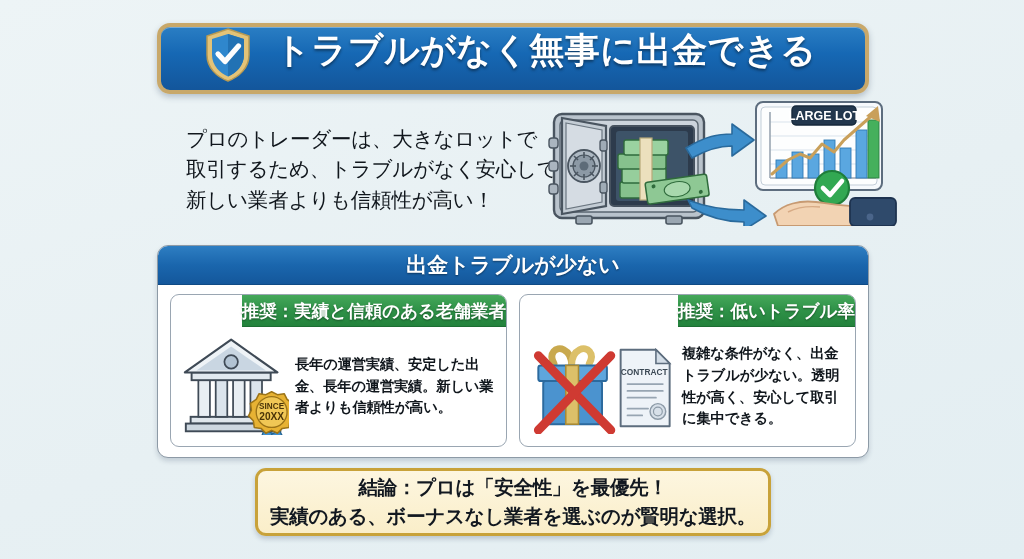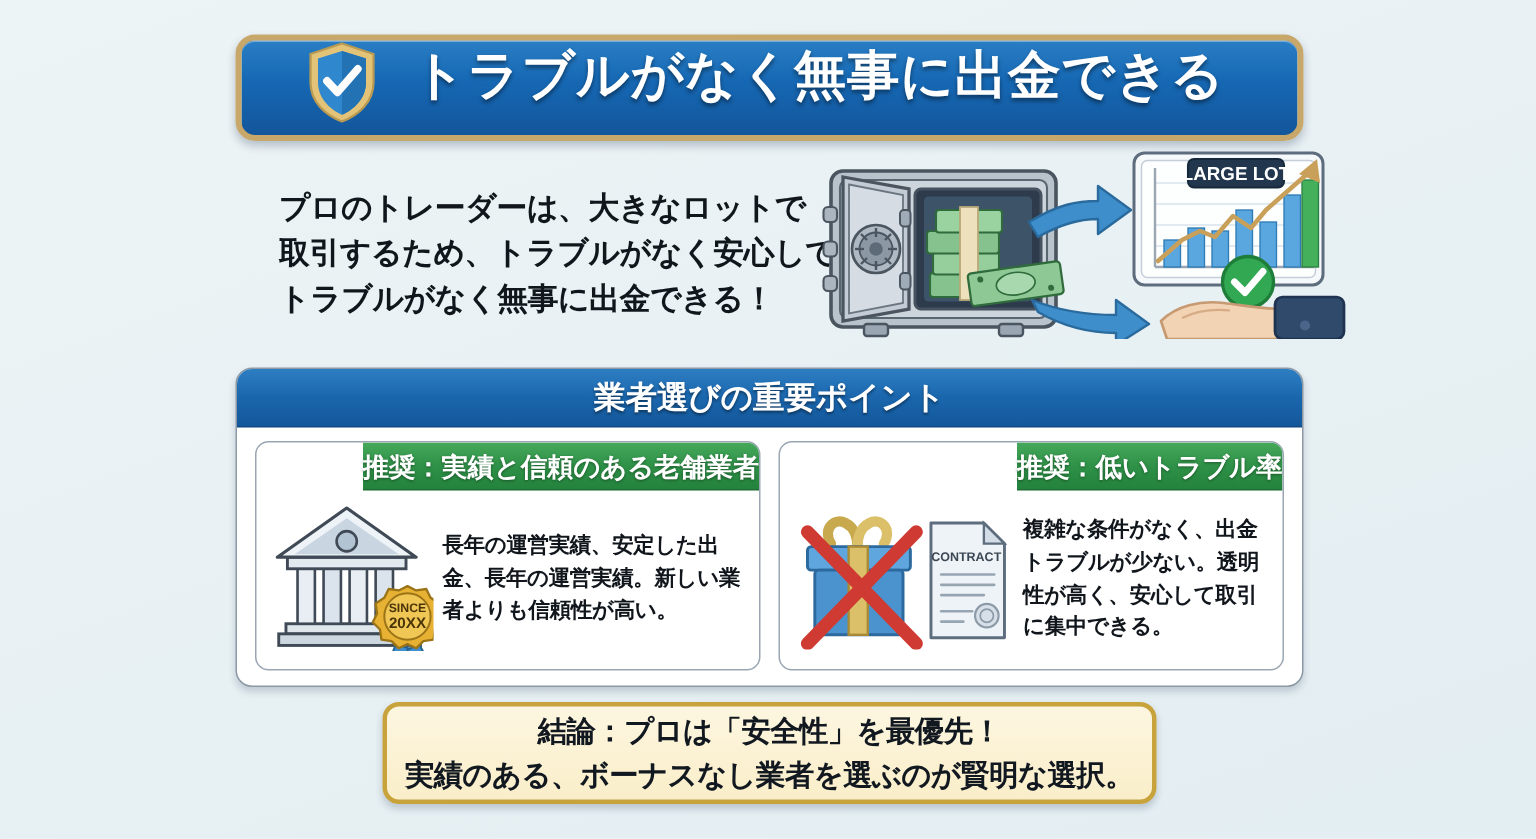--- a/index.html
+++ b/index.html
@@ -44,21 +44,21 @@
     white-space: nowrap;
   }
 
   
   .intro-text {
     position: absolute;
     left: 186px; top: 124px;
     width: 345px;
     color: #10161c;
     font-size: 20.5px;
-    font-weight: bold;
+    font-weight: normal;
     line-height: 1.48;
     letter-spacing: -.2px;
   }
   .intro-text div { white-space: nowrap; }
 
   .hero-art {
     position: absolute;
     left: 548px; top: 96px;
     width: 352px; height: 130px;
   }
@@ -172,21 +172,21 @@
         <path d="M25 7 L41 12 V28 C41 38.5 33 46 25 49.5 Z" fill="#2272b4"></path>
         <path d="M15 27 L22 34.5 L35.5 19" fill="none" stroke="#fdfdfd" stroke-width="5.2" stroke-linecap="round" stroke-linejoin="round"></path>
       </svg>
     </div>
     <div class="header-title">トラブルがなく無事に出金できる</div>
   </div>
 
   <div class="intro-text">
     <div>プロのトレーダーは、大きなロットで</div>
     <div>取引するため、トラブルがなく安心して</div>
-    <div>トラブルがなく無事に出金できる！</div>
+    <div>新しい業者よりも信頼性が高い！</div>
   </div>
 
   <div class="hero-art">
     <svg viewBox="0 0 352 130" width="352" height="130">
 
       <g>
         <rect x="6" y="18" width="150" height="104" rx="8" fill="#b9c3cc" stroke="#4a5560" stroke-width="2.4"></rect>
         <rect x="12" y="24" width="138" height="92" rx="5" fill="#ccd4dc" stroke="#5a6670" stroke-width="1.4"></rect>
 
         <rect x="62" y="30" width="84" height="80" rx="4" fill="#2d3b4c" stroke="#46525f" stroke-width="2"></rect>
@@ -285,21 +285,21 @@
         <path d="M240 116 C250 111 262 110 272 111" fill="none" stroke="#d7ab86" stroke-width="1.4"></path>
         <rect x="302" y="102" width="46" height="28" rx="5" fill="#2f4a6b" stroke="#1e3350" stroke-width="1.8"></rect>
         <circle cx="322" cy="121" r="3.4" fill="#4a658a"></circle>
       </g>
     </svg>
   </div>
 
   <div class="points-panel">
 
     <div class="panel-header">
-      <span class="panel-header-title">業者選びの重要ポイント</span>
+      <span class="panel-header-title">出金トラブルが少ない</span>
     </div>
 
     <div class="cards-row">
 
       <div class="point-card">
         <div class="card-header">
           <span class="card-header-title">推奨：実績と信頼のある老舗業者</span>
         </div>
         <div class="card-body">
           <div class="card-icon">

